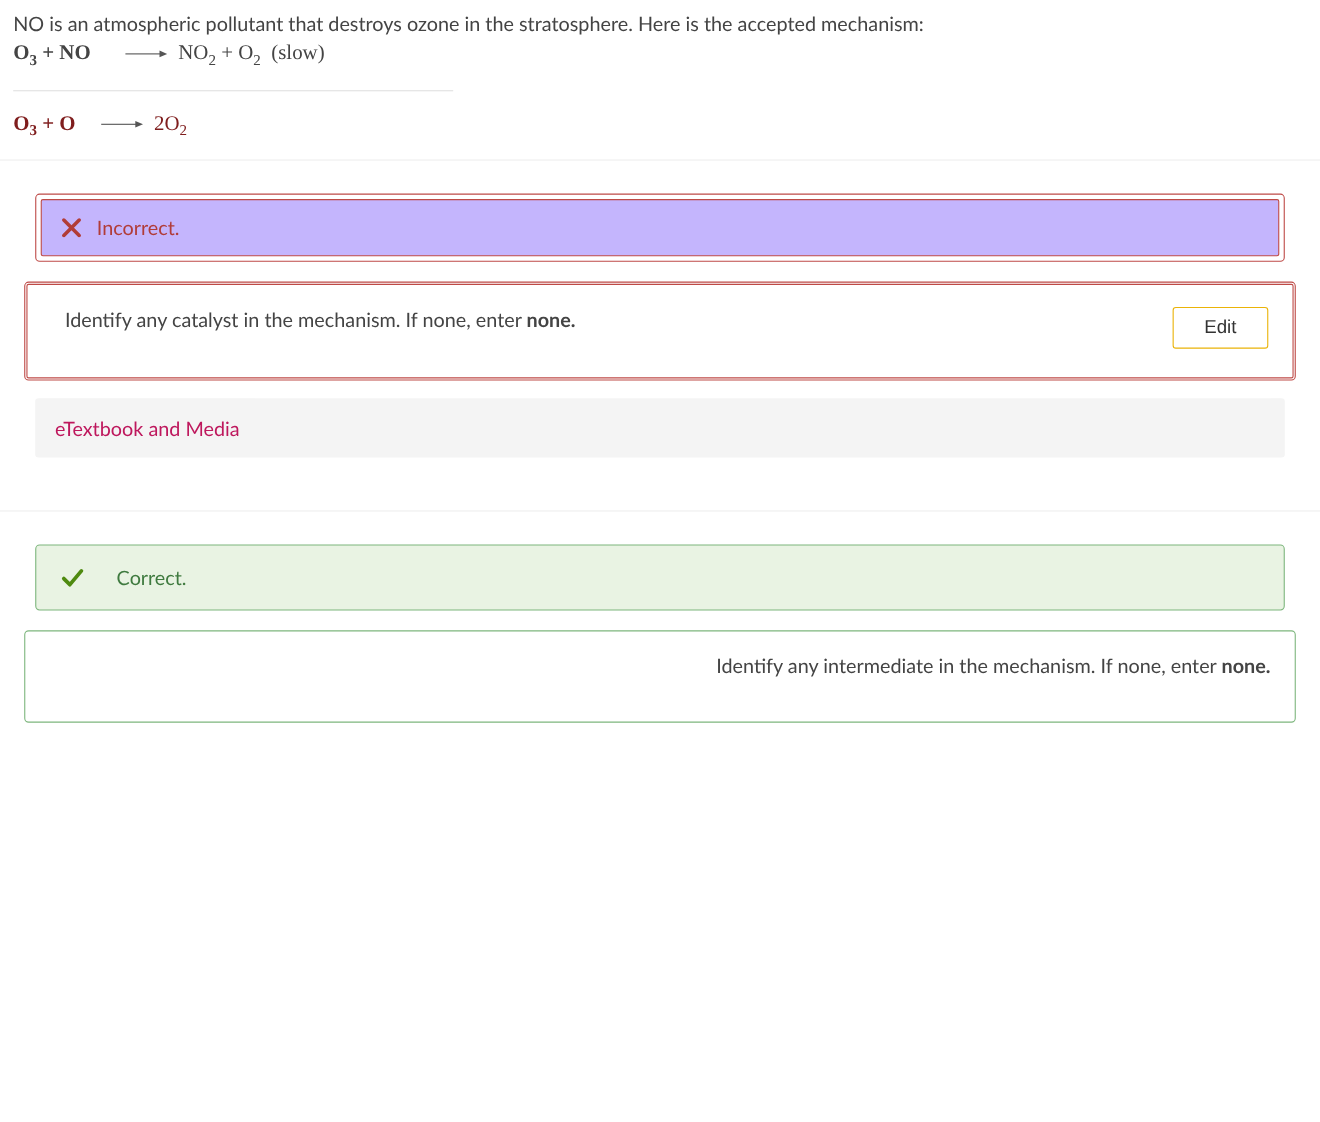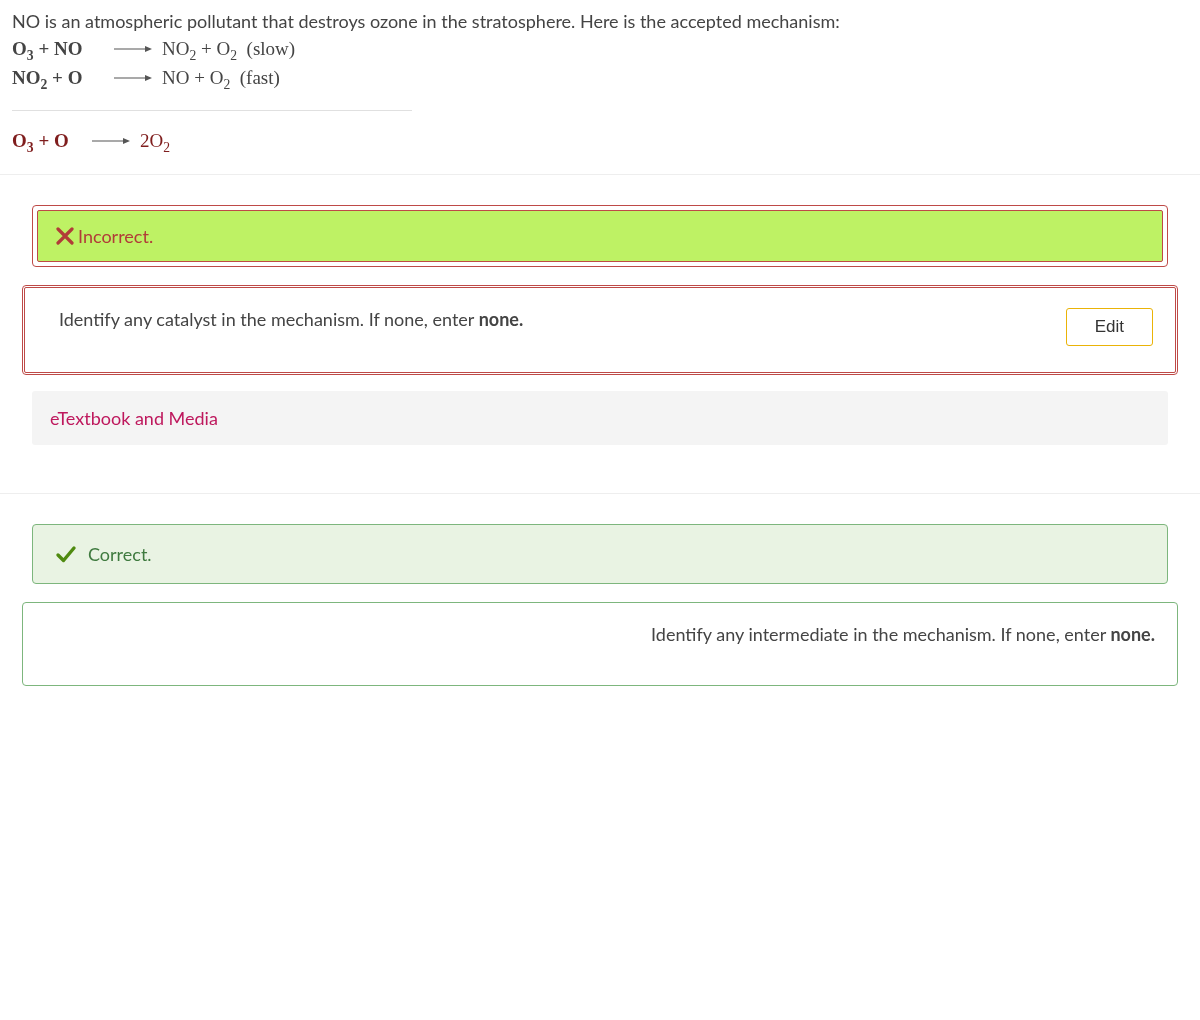--- a/index.html
+++ b/index.html
@@ -34,33 +34,33 @@
 
   .feedback-incorrect {
     margin: 30px 20px 18px 20px;
     padding: 4px;
     border: 1px solid #be4a47;
     border-radius: 4px;
   }
   .feedback-incorrect-inner {
     border: 1px solid #be4a47;
     border-radius: 2px;
-    background: #bef264;
+    background: #c4b5fd;
     padding: 14px 18px;
-    display:flex; align-items:center; gap:4px;
+    display:flex; align-items:center; gap:14px;
     color:#b13c38;
     font-size:18px;
   }
   .feedback-correct {
     margin: 30px 20px 18px 20px;
     border: 1px solid #7db67d;
     border-radius: 4px;
     background: #e9f3e3;
     padding: 18px 22px;
-    display:flex; align-items:center; gap:11px;
+    display:flex; align-items:center; gap:29px;
     color:#3f7a3f;
     font-size:18px;
   }
   .x-icon { color:#b13c38; font-weight:bold; font-size:20px; }
   .check-icon { color:#4f8a10; font-size:22px; }
 
   .question-box {
     border: 3px double #be4a47;
     border-radius: 4px;
     margin: 0 10px 16px 10px;
@@ -113,25 +113,20 @@
 </head>
 <body>
 
 <div class="problem-text">
   <div>NO is an atmospheric pollutant that destroys ozone in the stratosphere. Here is the accepted mechanism:</div>
   <div class="eq-line">
     <span class="lhs">O<sub>3</sub> + NO</span>
     <span class="arrow"></span>
     <span>NO<sub>2</sub> + O<sub>2</sub>&nbsp;&nbsp;<span>(slow)</span></span>
   </div>
-  <div class="eq-line">
-    <span class="lhs">NO<sub>2</sub> + O</span>
-    <span class="arrow"></span>
-    <span>NO + O<sub>2</sub>&nbsp;&nbsp;<span>(fast)</span></span>
-  </div>
   <hr class="hr" style="width:400px; margin-left:0;">
   <div class="eq-line net-eq">
     <span class="lhs" style="min-width:70px;">O<sub>3</sub> + O</span>
     <span class="arrow"></span>
     <span>2O<sub>2</sub></span>
   </div>
 </div>
 
 <hr class="hr-full">
 

